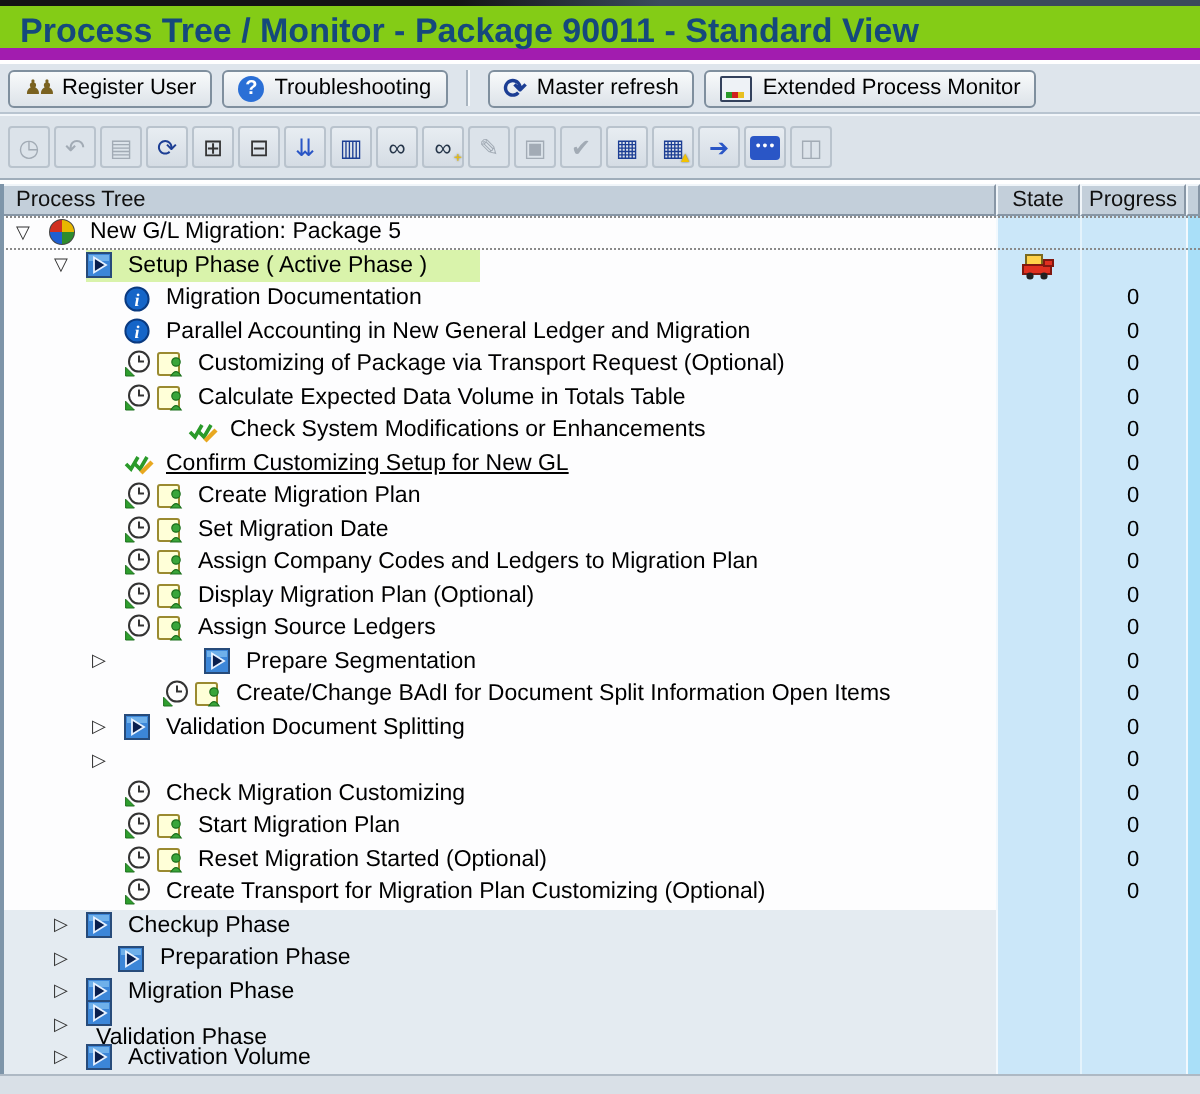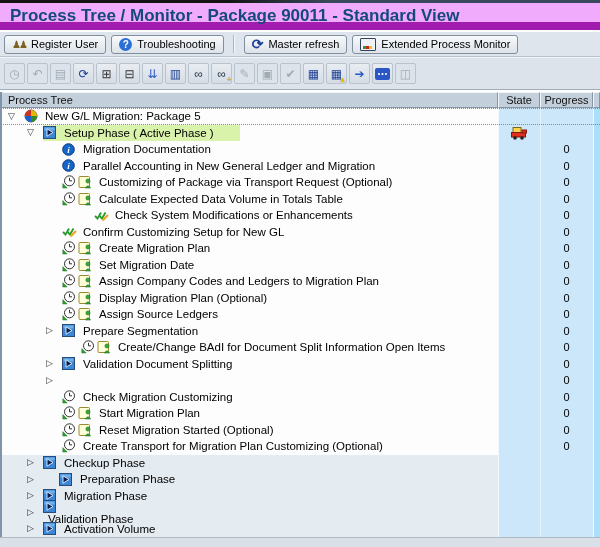--- a/index.html
+++ b/index.html
@@ -2,22 +2,22 @@
 <html><head>
 <meta charset="utf-8">
 <style>
   html,body{margin:0;padding:0;background:#fff;}
   #app{position:relative;width:600px;height:547px;overflow:hidden;background:#fff;
        font-family:"Liberation Sans",sans-serif;}
   
   #topedge{position:absolute;top:0;left:0;width:600px;height:3px;
     background:linear-gradient(90deg,#141414 0%,#141414 38%,#3a4a5c 55%,#3a4a5c 100%);}
   
-  #titlebar{position:absolute;top:3px;left:0;width:600px;height:27px;background:#f0abfc;
-    border-bottom:8px solid #a21caf;box-sizing:border-box;}
+  #titlebar{position:absolute;top:3px;left:0;width:600px;height:27px;background:#84cc16;
+    border-bottom:6px solid #a21caf;box-sizing:border-box;}
   #page-title{margin:0;padding:3px 0 0 10px;font-size:17px;font-weight:bold;color:#15497c;}
   
   #btnbar{position:absolute;top:32px;left:0;width:600px;height:25px;background:#dee5ec;
     display:flex;align-items:center;padding-left:4px;gap:5px;box-sizing:border-box;
     border-bottom:1px solid #b8c4d0;}
   .abtn{display:inline-flex;align-items:center;gap:5px;height:19px;padding:0 7px;
     background:linear-gradient(#f8fafb,#dde3e9);border:1px solid #7f8f9e;border-radius:3px;
     font-size:11px;color:#000;font-family:inherit;cursor:default;}
   .groupsep{width:0;height:18px;border-left:1px solid #a8b4c0;border-right:1px solid #f4f8fb;margin:0 4px;}
   .users{font-size:10px;color:#7a6220;letter-spacing:-2px;}
@@ -294,21 +294,21 @@
               <path d="M8.5 11.5 L14 6" stroke="#e8a820" stroke-width="2.2"></path>
             </svg>
           </span>
           <span class="lbl">Check System Modifications or Enhancements</span>
         </span>
         <span class="progcell">0</span>
       </div>
       <div class="row" style="top: 115.5px;">
         <span class="ind" style="width: 46px;"></span>
         <span class="exp"></span>
-        <span style="display: inline-flex; align-items: center;">
+        <span style="display: inline-flex; align-items: center; text-decoration: underline;">
           <span class="icn">
             <svg width="15" height="13" viewBox="0 0 15 13">
               <path d="M1 7 L3.5 9.5 L7 3.5" stroke="#2a9a2a" stroke-width="1.8" fill="none"></path>
               <path d="M5.5 7 L8 9.5 L11.5 3.5" stroke="#2a9a2a" stroke-width="1.8" fill="none"></path>
               <path d="M8.5 11.5 L14 6" stroke="#e8a820" stroke-width="2.2"></path>
             </svg>
           </span>
           <span class="lbl">Confirm Customizing Setup for New GL</span>
         </span>
         <span class="progcell">0</span>
@@ -419,21 +419,21 @@
               <path d="M7.4 13 Q10 8.6 12.6 13 Z" fill="#3aa53a" stroke="#1d701d" stroke-width="0.6"></path>
             </svg>
           </span>
           <span class="lbl">Assign Source Ledgers</span>
         </span>
         <span class="progcell">0</span>
       </div>
       <div class="row" style="top: 214.5px;">
         <span class="ind" style="width: 46px;"></span>
         <span class="exp">▷</span>
-        <span style="display: inline-flex; align-items: center;">
+        <span style="display: inline-flex; align-items: center; margin-left: 40px;">
           <span class="icn">
             <svg width="13" height="13" viewBox="0 0 13 13">
               <rect x="0.5" y="0.5" width="12" height="12" fill="#3c86d8" stroke="#274b7a"></rect>
               <rect x="1.5" y="1.5" width="10" height="3" fill="#6fb0ea"></rect>
               <path d="M4 2.8 L10 6.5 L4 10.2 Z" fill="#0a1f4e" stroke="#e8f2ff" stroke-width="0.9"></path>
             </svg>
           </span>
           <span class="lbl">Prepare Segmentation</span>
         </span>
         <span class="progcell">0</span>

